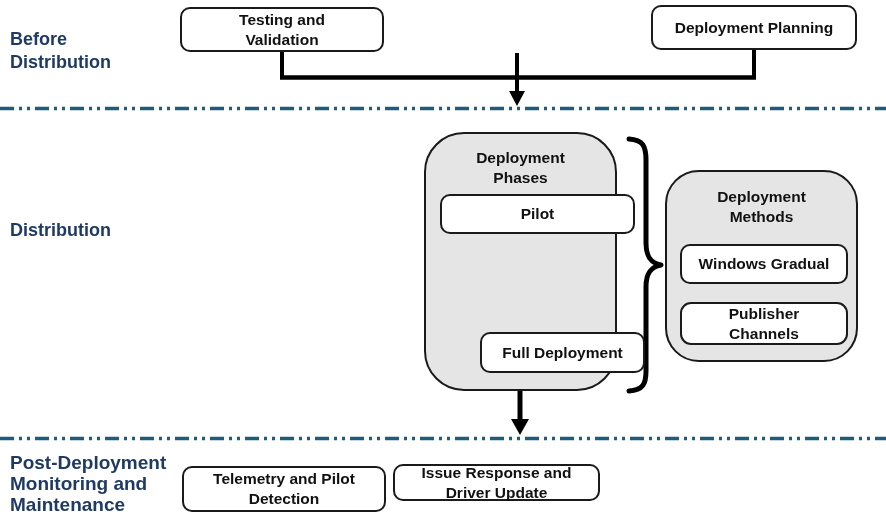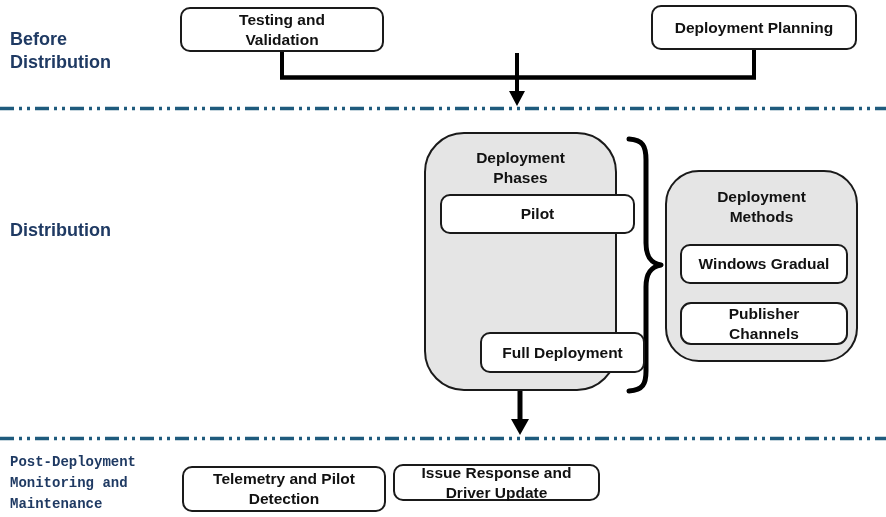--- a/index.html
+++ b/index.html
@@ -89,21 +89,21 @@
     <polygon points="520,328 512.5,315 527.5,315" fill="#000"></polygon>
 
     <line x1="520" y1="391" x2="520" y2="420" stroke="#000" stroke-width="5"></line>
     <polygon points="520,435 511,419 529,419" fill="#000"></polygon>
 
     <path d="M 629 139 C 643 140 646 146 646 160 L 646 243 C 646 256 650 263 661 265 C 650 267 646 274 646 287 L 646 371 C 646 384 643 390 629 391" fill="none" stroke="#000" stroke-width="5" stroke-linecap="round" stroke-linejoin="round"></path>
   </svg>
 
   <div class="section-label" style="left:10px; top:20px; width:130px;margin-top:8px;">Before Distribution</div>
   <div class="section-label" style="left:10px; top:219px; width:160px;">Distribution</div>
-  <div class="section-label" style="left:10px; top:452px; width:165px; font-size:14px; line-height:21px;font-family:Liberation Mono, monospace;">Post-Deployment Monitoring and Maintenance</div>
+  <div class="section-label" style="left:10px; top:452px; width:165px; font-size:19px; line-height:21px;">Post-Deployment Monitoring and Maintenance</div>
 
   <div class="box" style="left:180px; top:7px; width:204px; height:45px;">
     <span class="w140">Testing and Validation</span>
   </div>
   <div class="box" style="left:651px; top:5px; width:206px; height:45px;">
     <span>Deployment Planning</span>
   </div>
 
   <div class="group" style="left:424px; top:132px; width:193px; height:259px; border-radius:40px;">
     <div class="group-title" style="top:14px;">

